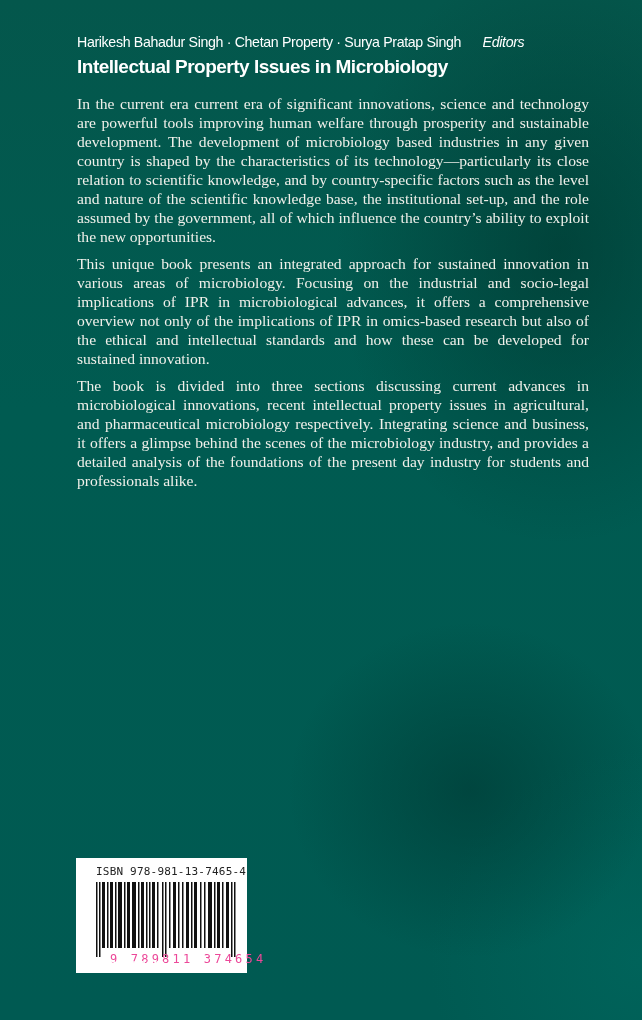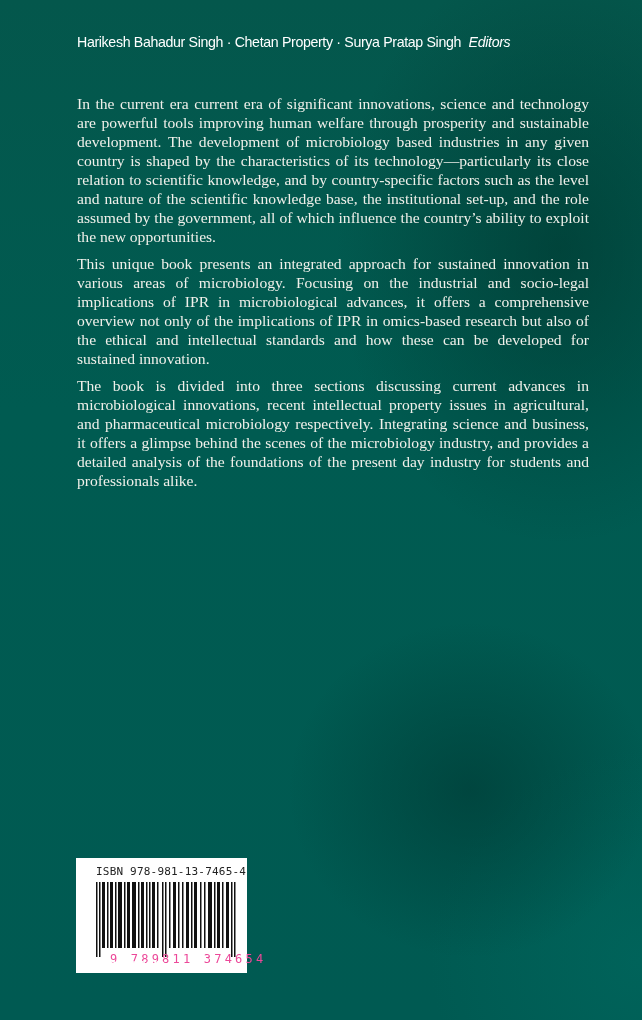--- a/index.html
+++ b/index.html
@@ -15,21 +15,21 @@
         radial-gradient(ellipse 300px 300px at 640px 960px, rgba(0,110,100,0.45), rgba(0,110,100,0) 70%),
         linear-gradient(180deg, #04574c 0%, #005b51 40%, #005a52 100%);
       color: #f2f2ee;
     }
     .editors {
       position: absolute; left: 77px; top: 34px;
       font-family: "Liberation Sans", sans-serif;
       font-size: 14.2px; letter-spacing: -0.35px; color: #ffffff;
       white-space: nowrap;
     }
-    .editors .role { font-style: italic; margin-left: 4px; }
+    .editors .role { font-style: italic; margin-left: 18px; }
     .title {
       position: absolute; left: 77px; top: 56px;
       font-family: "Liberation Sans", sans-serif;
       font-size: 19px; font-weight: bold; letter-spacing: -0.5px; color: #ffffff;
       white-space: nowrap;
     }
     .blurb {
       position: absolute; left: 77px; top: 94px; width: 512px;
       font-family: "Liberation Serif", serif;
       font-size: 15.6px; line-height: 19px; color: #f0f0ea;
@@ -67,20 +67,21 @@
 </head>
 <body>
 
 <div class="cover">
 
   <div class="editors">
     <span>Harikesh Bahadur Singh · Chetan Property · Surya Pratap Singh</span>
     <span class="role">Editors</span>
   </div>
 
+  <div class="title">Intellectual Property Issues in Microbiology</div>
 
   <div class="blurb">
     <p>In the current era current era of significant innovations, science and technology are powerful tools improving human welfare through prosperity and sustainable development. The development of microbiology based industries in any given country is shaped by the characteristics of its technology—particularly its close relation to scientific knowledge, and by country-specific factors such as the level and nature of the scientific knowledge base, the institutional set-up, and the role assumed by the government, all of which influence the country’s ability to exploit the new opportunities.</p>
     <p>This unique book presents an integrated approach for sustained innovation in various areas of microbiology. Focusing on the industrial and socio-legal implications of IPR in microbiological advances, it offers a comprehensive overview not only of the implications of IPR in omics-based research but also of the ethical and intellectual standards and how these can be developed for sustained innovation.</p>
     <p>The book is divided into three sections discussing current advances in microbiological innovations, recent intellectual property issues in agricultural, and pharmaceutical microbiology respectively. Integrating science and business, it offers a glimpse behind the scenes of the microbiology industry, and provides a detailed analysis of the foundations of the present day industry for students and professionals alike.</p>
   </div>
 
   <div class="isbn-box">
     <div class="isbn-text">ISBN 978-981-13-7465-4</div>
     <svg class="bars" viewBox="0 0 140 75" preserveAspectRatio="none">

